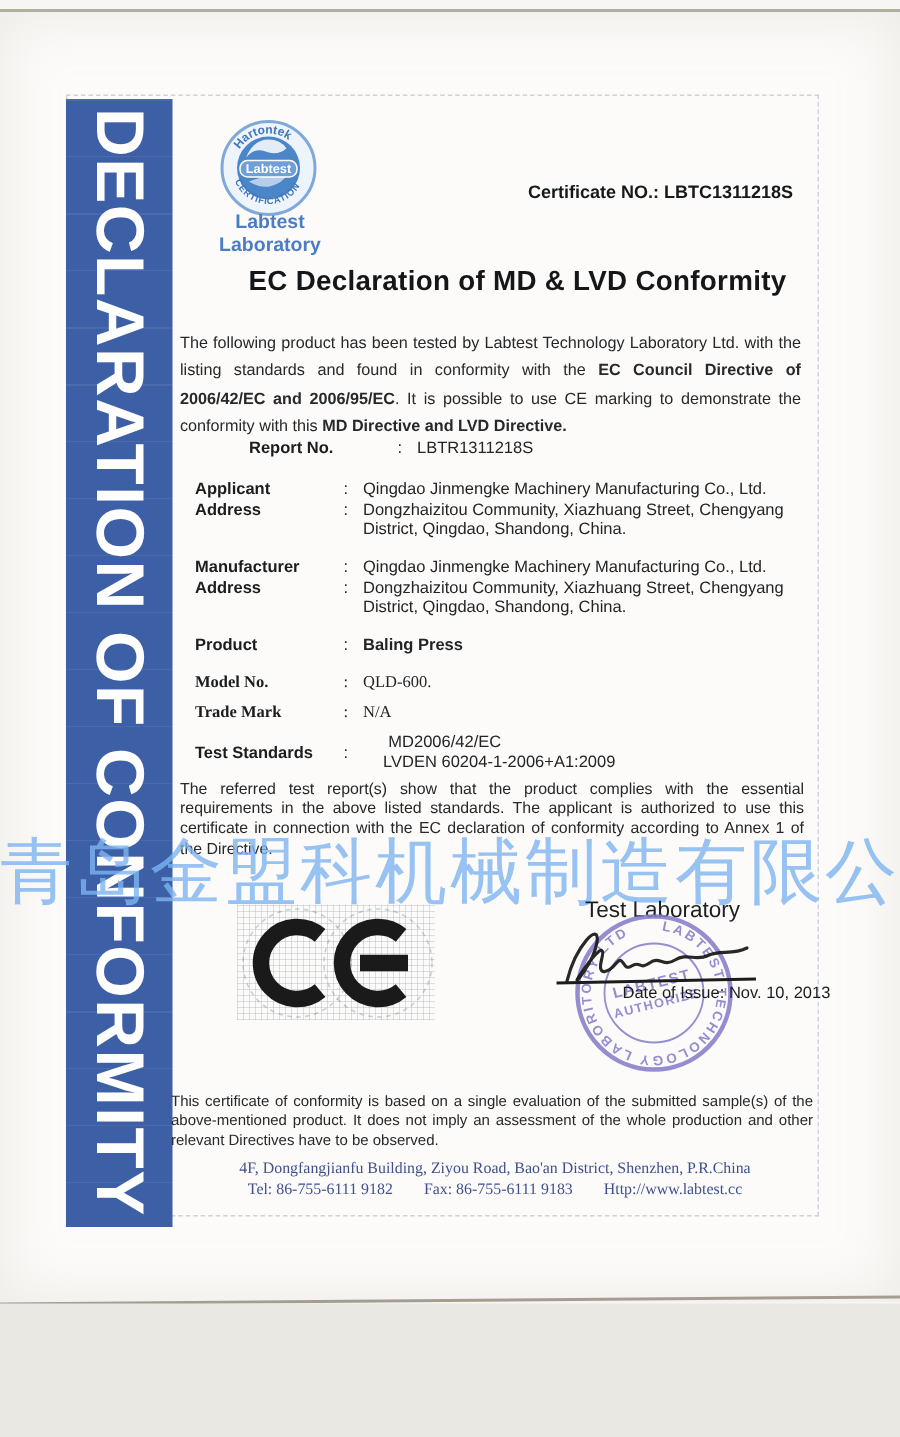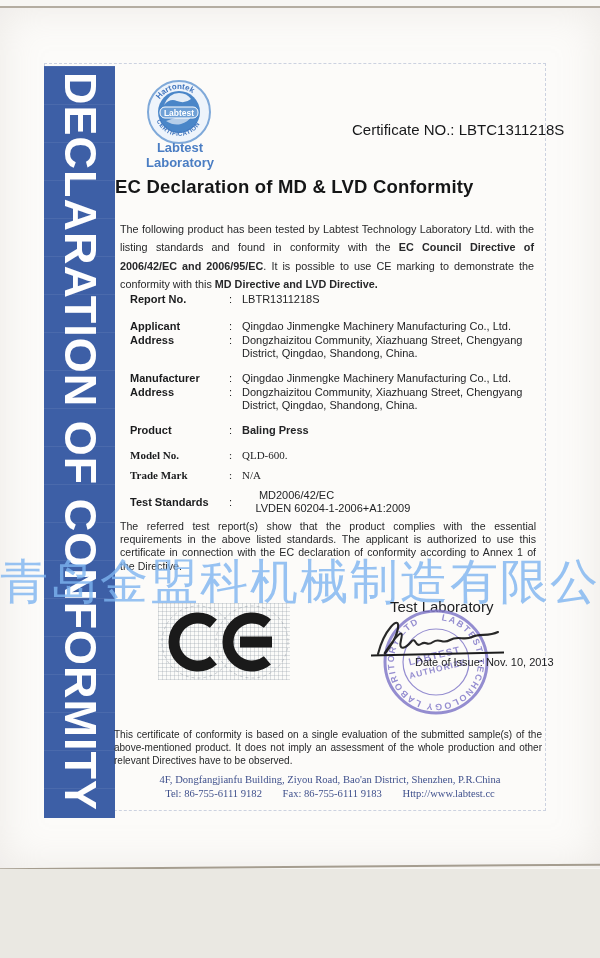--- a/index.html
+++ b/index.html
@@ -41,41 +41,41 @@
 
   
   .logo { position:absolute; left:146px; top:79px; width:66px; height:66px; }
   .logo svg { width:100%; height:100%; }
   .logo-caption {
     position:absolute; left:122px; top:140px; width:116px; text-align:center;
     color:#4a7dc3; font-size:13px; font-weight:bold; letter-spacing:0px;
   }
 
   .cert-no {
-    position:absolute; left:352px; top:121px; font-size:15px; font-weight:normal; color:#17181a;
+    position:absolute; left:352px; top:121px; font-size:12px; font-weight:bold; color:#17181a;
   }
 
   .title {
-    position:absolute; left:115px; top:176px; width:430px; 
+    position:absolute; left:130px; top:176px; width:430px; text-align:center;
     font-size:18.5px; font-weight:bold; color:#151617; letter-spacing:0.2px;
   }
 
   .para { color:#27282a; text-align:justify; }
   .intro { position:absolute; left:120px; top:220px; width:414px; font-size:10.8px; line-height:18.4px; }
   .statement { position:absolute; left:120px; top:520px; width:416px; font-size:10.6px; line-height:13.2px; }
   .disclaimer { position:absolute; left:114px; top:728px; width:428px; font-size:10px; line-height:13.2px; }
   .bold { font-weight:bold; }
 
   
   .fields { position:absolute; left:130px; top:293px; width:406px; font-size:11px; color:#232426; }
   .frow { display:flex; line-height:13px; }
   .frow .lab { width:99px; font-weight:bold; flex:none; color:#1b1c1e; }
   .frow .col { width:13px; flex:none; }
   .frow .val { flex:1; }
-  .mb14 { margin-bottom:14px; } .mb12 { margin-bottom:12px; }
+  .mb14 { margin-bottom:14px;margin-left:36px; } .mb12 { margin-bottom:12px; }
   .mb7 { margin-bottom:7px;font-family:Liberation Serif, serif; } .mb1 { margin-bottom:1px; }
   .ts-row { align-items:center; }
   .ts-line { display:flex; }
   .ts-type { width:34px; flex:none;text-align:right; }
 
   
   .watermark {
     position:absolute; left:0px; top:554px; width:600px; overflow:hidden;
     font-family:"DejaVu Serif", serif; font-size:48px; line-height:54px;
     letter-spacing:2px; white-space:nowrap;

